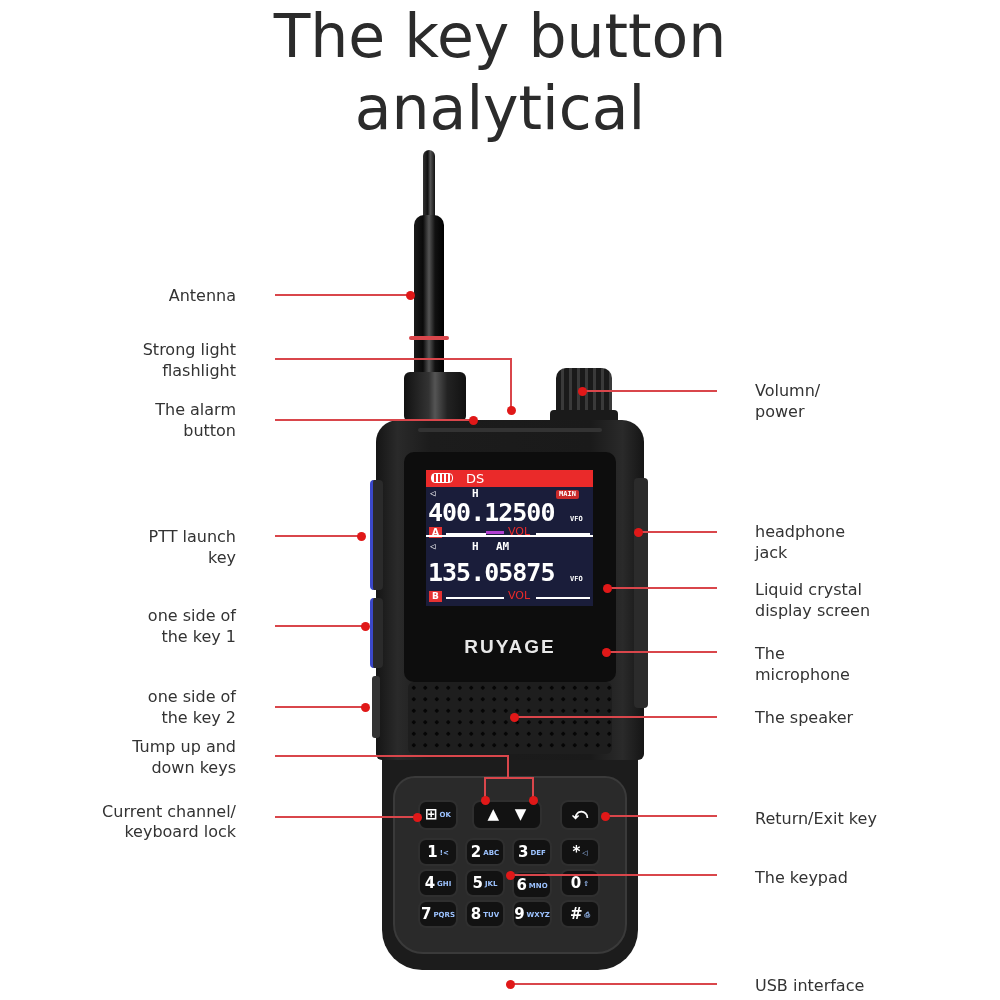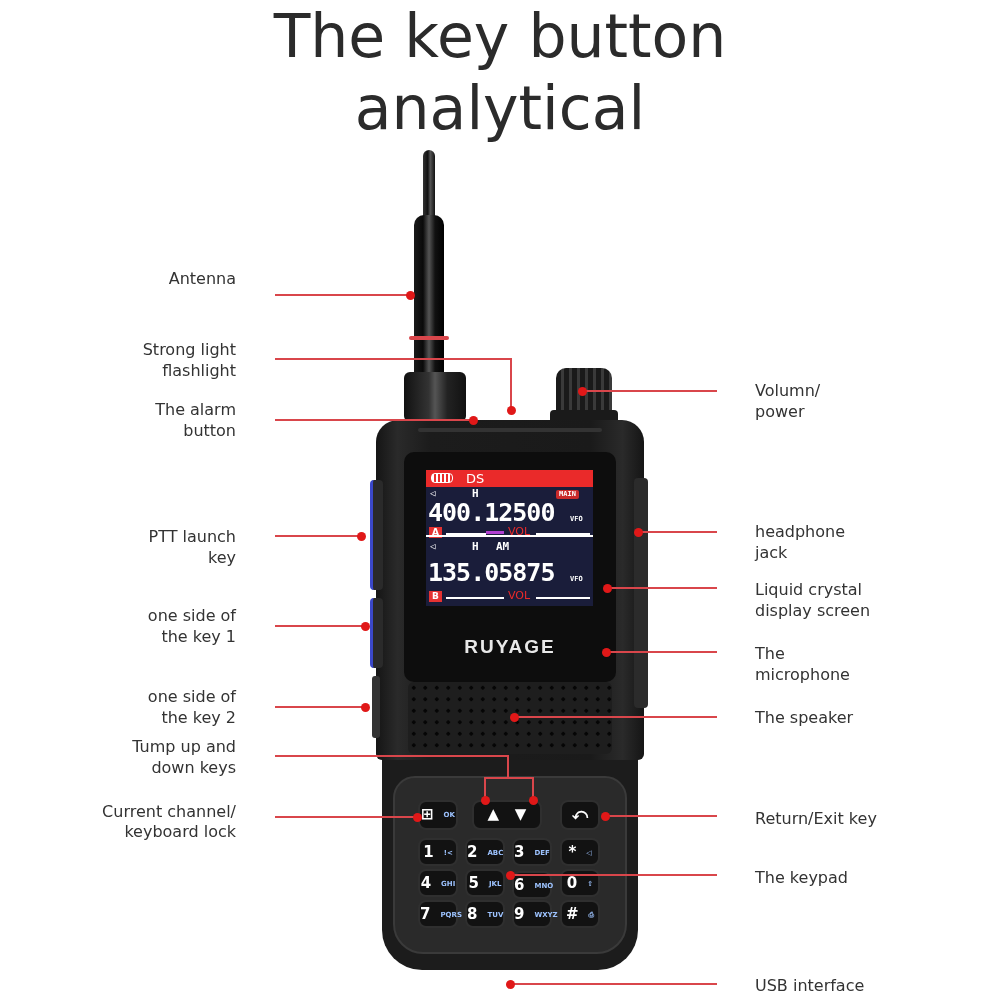--- a/index.html
+++ b/index.html
@@ -47,21 +47,21 @@
   .lcd-bar-purple { position:absolute; height:3px; background:#b040d0; }
   .lcd-vol { position:absolute; color:#ea2a2a; font-size:11px; line-height:12px; font-family:"DejaVu Sans", sans-serif; }
   .lcd-sep { position:absolute; left:0; top:65px; width:167px; height:2px; background:#fff; }
 
   .brand { position:absolute; left:404px; top:636px; width:212px; text-align:center; color:#e8e8e8; font-size:19px; letter-spacing:2px; font-weight:bold; font-family:"Liberation Sans", sans-serif; }
   .speaker { position:absolute; left:408px; top:682px; width:204px; height:72px; background-color:#1e1e1e; background-image:radial-gradient(circle,#050505 1.6px,transparent 2px); background-size:11.5px 11.5px; border-radius:6px; }
 
   .keypad-housing { position:absolute; left:382px; top:760px; width:256px; height:210px; background:#1c1c1c; border-radius:0 0 40px 40px; }
   .keypad-frame { position:absolute; left:393px; top:776px; width:234px; height:178px; background:#2a2a2a; border-radius:22px 22px 30px 30px; border:2px solid #3a3a3a; box-sizing:border-box; }
   .key { position:absolute; width:40px; height:28px; background:#121212; border:2px solid #2f2f2f; border-radius:8px; box-sizing:border-box; color:#fff; font-weight:bold; font-size:15px; line-height:24px; text-align:center; white-space:nowrap; font-family:"DejaVu Sans", sans-serif; }
-  .key .sub { font-size:7px; color:#9dc3ff; margin-left:10px; vertical-align:middle; }
+  .key .sub { font-size:7px; color:#9dc3ff; margin-left:2px; vertical-align:middle; }
   .key.nav { height:30px; }
   .key.wide { width:70px; }
 </style>
 </head>
 <body>
 
 <div class="title l1">The key button</div>
 <div class="title l2">analytical</div>
 
 <div>
@@ -127,21 +127,21 @@
   <div class="key" style="left:465px;top:869px;"><span>5</span><span class="sub">JKL</span></div>
   <div class="key" style="left:512px;top:871px;"><span>6</span><span class="sub">MNO</span></div>
   <div class="key" style="left:560px;top:869px;"><span>0</span><span class="sub">⇧</span></div>
 
   <div class="key" style="left:418px;top:900px;"><span>7</span><span class="sub">PQRS</span></div>
   <div class="key" style="left:465px;top:900px;"><span>8</span><span class="sub">TUV</span></div>
   <div class="key" style="left:512px;top:900px;"><span>9</span><span class="sub">WXYZ</span></div>
   <div class="key" style="left:560px;top:900px;"><span>#</span><span class="sub">⎙</span></div>
 </div>
 
-<div class="label left" style="top: 268px; white-space: pre; text-align: right;">Antenna</div>
+<div class="label left" style="top: 285px; white-space: pre; text-align: right;">Antenna</div>
 <div class="leader" style="left:275px;top:294px;width:135px;"></div>
 <div class="dot" style="left:410px;top:295px;"></div>
 
 <div class="label left" style="top:339px;white-space:pre;margin-left:8px;">Strong light
 flashlight</div>
 <div class="leader" style="left:275px;top:358px;width:236px;"></div>
 <div class="vline" style="left:510px;top:358px;height:52px;"></div>
 <div class="dot" style="left:511px;top:410px;"></div>
 
 <div class="label left" style="top:399px;white-space:pre;">The alarm

